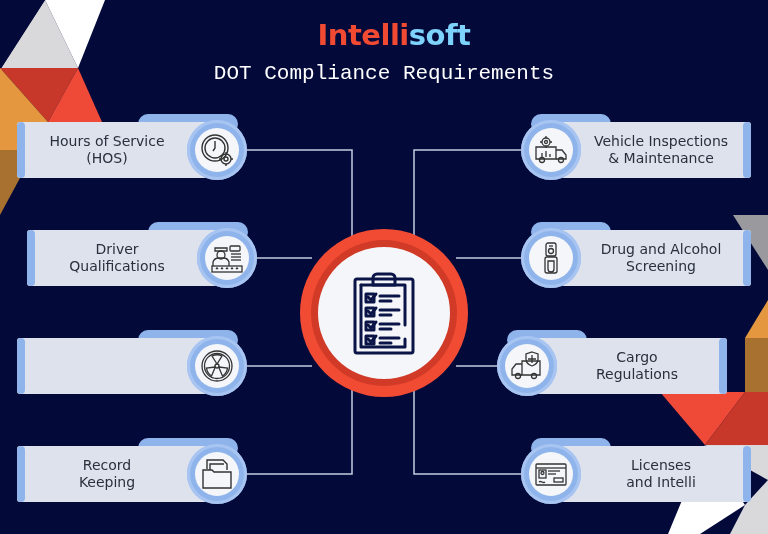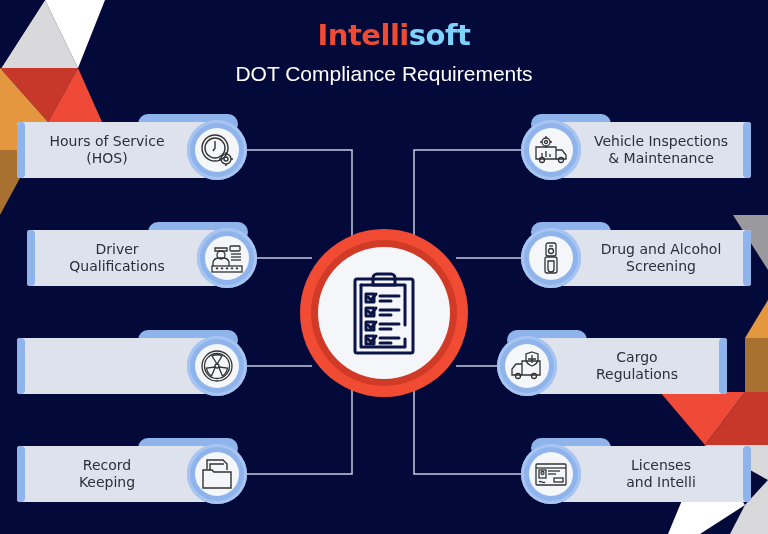--- a/index.html
+++ b/index.html
@@ -2,21 +2,21 @@
 <html><head>
 <meta charset="utf-8">
 <style>
   html, body { margin:0; padding:0; }
   body { width:768px; height:534px; overflow:hidden; background:#030a3a; font-family:"Liberation Sans", "DejaVu Sans", sans-serif; }
   .stage { position:relative; width:768px; height:534px; background:#030a3a; overflow:hidden; }
   .bg-shapes { position:absolute; left:0; top:0; width:768px; height:534px; }
   .brand { position:absolute; top:18px; left:0; width:768px; text-align:center; font-weight:bold; font-size:29px; letter-spacing:-0.5px; font-family:"DejaVu Sans", sans-serif; }
   .brand .b1 { color:#f04a33;margin-left:20px; }
   .brand .b2 { color:#7dd3fc; }
-  .title { position:absolute; top:62px; left:0; width:768px; text-align:center; color:#ffffff; font-size:21px; font-family:Liberation Sans, sans-serif; }
+  .title { position:absolute; top:62px; left:0; width:768px; text-align:center; color:#ffffff; font-size:21px; font-family:Liberation Mono, monospace; }
   .lines { position:absolute; left:0; top:0; width:768px; height:534px; }
   .card { position:absolute; width:250px; height:70px;padding-left:16px; }
   .card .tab { position:absolute; top:0; height:20px; background:#8fb4ec; border-radius:10px; }
   .card .body { position:absolute; top:8px; height:56px; background:#dde2ec; border-radius:3px; }
   .card .edge { position:absolute; top:8px; width:8px; height:56px; background:#8fb4ec; border-radius:4px; }
   .card .label { position:absolute; top:8px; height:56px; display:flex; align-items:center; justify-content:center; text-align:center; color:#2a2f3d; font-size:14px; line-height:17px; font-family:"DejaVu Sans", sans-serif; }
   .card .ring { position:absolute; top:6px; width:60px; height:60px; border-radius:50%; background:#8fb4ec; box-shadow:0 0 0 3px #a8c5f2 inset; }
   .card .inner { position:absolute; left:8px; top:8px; width:44px; height:44px; border-radius:50%; background:#f4f6fa; display:flex; align-items:center; justify-content:center; }
   .card.left .tab { left:121px; width:100px; }
   .card.left .body { left:0; width:190px; }

